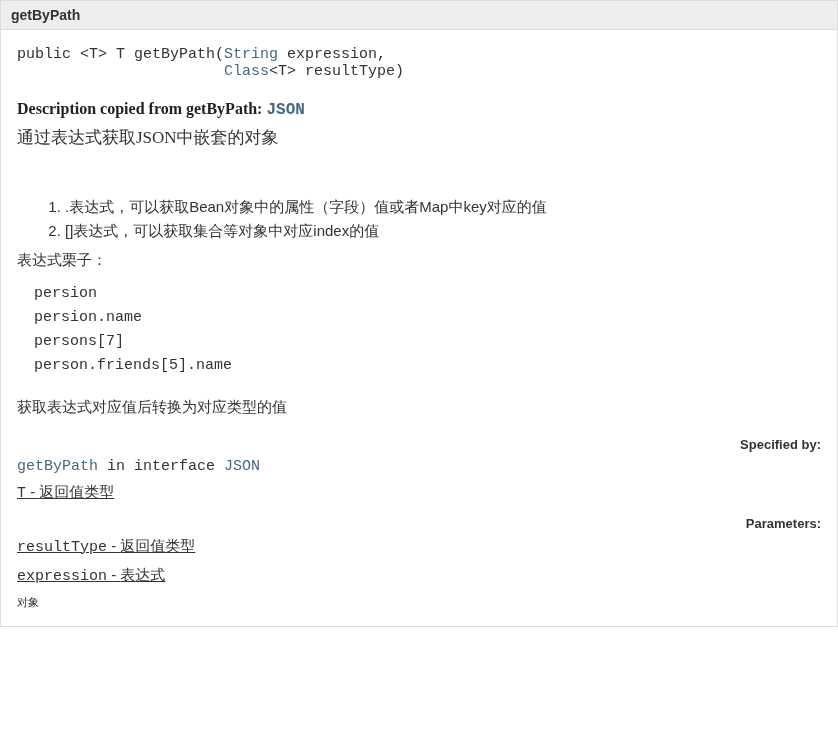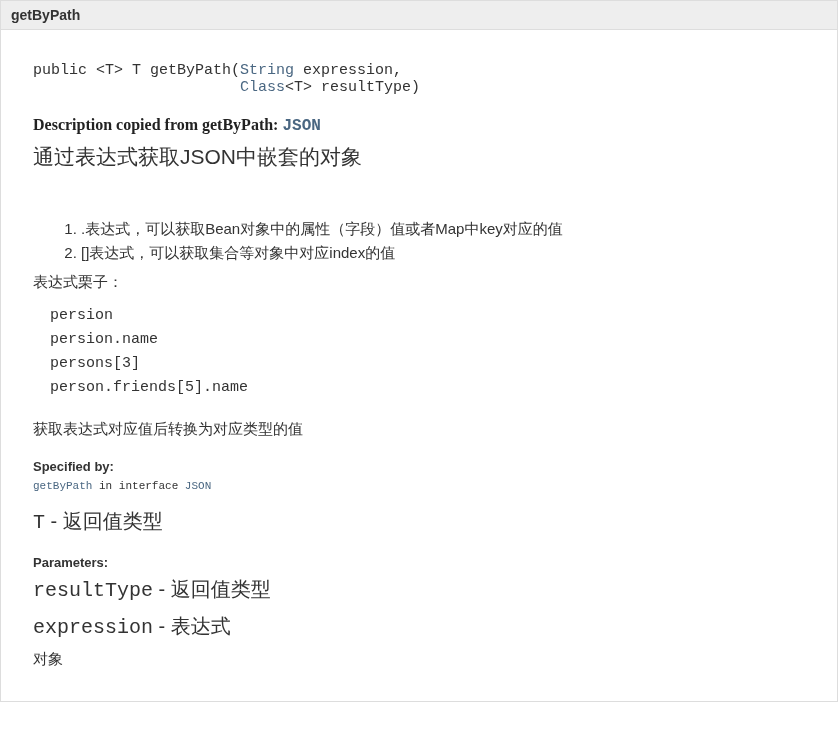--- a/index.html
+++ b/index.html
@@ -18,21 +18,21 @@
       background: #eeeeee;
       border: 1px solid #ddd;
       padding: 6px 10px;
       font-weight: bold;
       font-size: 14px;
       color: #333;
     }
     .method-body {
       border: 1px solid #ddd;
       border-top: none;
-      padding: 32px;
+      padding: 16px;
     }
     .signature {
       font-family: "Courier New", Consolas, monospace;
       font-size: 15px;
       white-space: pre;
       margin-bottom: 20px;
       color: #333;
     }
     .signature .type-link {
       color: #4A6782;
@@ -43,23 +43,24 @@
       font-size: 16px;
       margin-bottom: 6px;
       color: #222;
     }
     .description-header .json-link {
       color: #4A6782;
       font-family: "Courier New", Consolas, monospace;
       font-weight: bold;
     }
     .desc-text {
-      font-size: 21px;
+      font-size: 17px;
       margin-bottom: 4px;
       line-height: 1.5;
+      font-family: Liberation Serif, serif;
     }
     ol {
       margin-left: 48px;
       margin-bottom: 8px;
       margin-top: 44px;
     }
     ol li {
       font-size: 15px;
       line-height: 1.6;
     }
@@ -75,40 +76,42 @@
       line-height: 1.6;
     }
     .post-desc {
       font-size: 15px;
       margin-bottom: 20px;
     }
     .section-label {
       font-weight: bold;
       font-size: 13px;
       color: #333;
-      margin-top: 20px;
+      margin-top: 14px;
       margin-bottom: 6px;
+      text-align: right;
     }
     .specified-line {
       font-family: "Courier New", Consolas, monospace;
-      font-size: 11px;
-      margin-bottom: 16px;
+      font-size: 15px;
+      margin-bottom: 8px;
     }
     .specified-line .link {
       color: #4A6782;
     }
     .param-line {
-      font-size: 20px;
+      font-size: 15px;
       margin-bottom: 10px;
+      text-decoration: underline;
     }
     .param-line .code {
       font-family: "Courier New", Consolas, monospace;
     }
     .returns-val {
-      font-size: 15px;
+      font-size: 11px;
       margin-top: 4px;
     }
   </style>
 </head>
 <body>
 
 <div class="method-header">
   <span>getByPath</span>
 </div>
 
@@ -125,21 +128,21 @@
 
   <ol>
     <li>.表达式，可以获取Bean对象中的属性（字段）值或者Map中key对应的值</li>
     <li>[]表达式，可以获取集合等对象中对应index的值</li>
   </ol>
 
   <div class="subtitle">表达式栗子：</div>
 
   <div class="code-block"> persion
  persion.name
- persons[3]
+ persons[7]
  person.friends[5].name</div>
 
   <div class="post-desc">获取表达式对应值后转换为对应类型的值</div>
 
   <div class="section-label">Specified by:</div>
   <div class="specified-line">
     <span class="link">getByPath</span><span> in interface </span><span class="link">JSON</span>
   </div>
 
   <div class="param-line">

